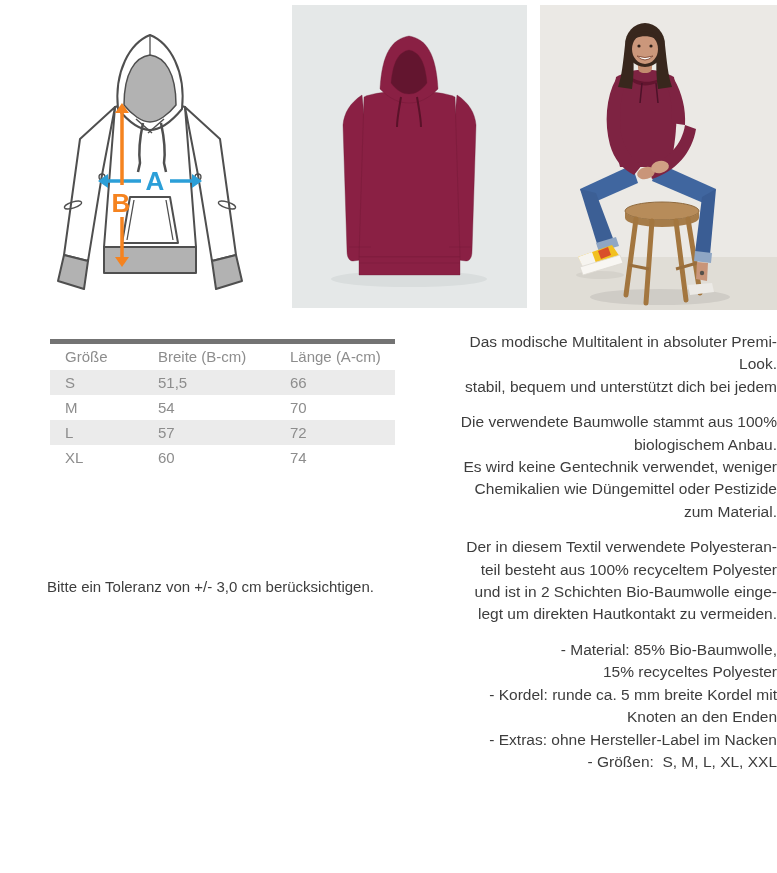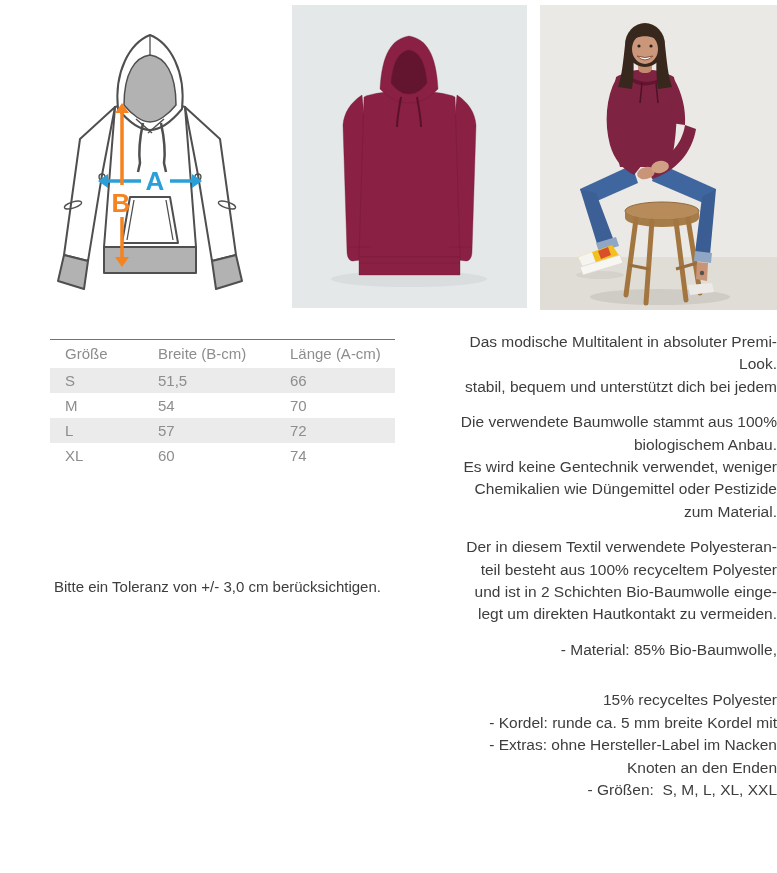--- a/index.html
+++ b/index.html
@@ -11,40 +11,40 @@
   .panel { position:absolute; }
   #panel-sketch  { left:40px;  top:8px;  width:220px; height:292px; }
   #panel-product { left:292px; top:5px;  width:235px; height:303px; }
   #panel-model   { left:540px; top:5px;  width:237px; height:305px; }
   .panel svg { display:block; width:100%; height:100%; }
 
   
   #size-table {
     position:absolute; left:50px; top:339px; width:345px;
     border-collapse:collapse; table-layout:fixed;
-    font-size:15px; color:#8d8d8d; border-top:1px solid #737373;
+    font-size:15px; color:#8d8d8d; border-top:5px solid #737373;
   }
   #size-table th { font-weight:400; text-align:left; height:28px; }
   #size-table td { height:25px; }
   #size-table th:first-child, #size-table td:first-child { padding-left:15px; }
   #size-table tbody tr:nth-child(odd) { background:#ebebeb; }
 
   .tolerance {
-    position:absolute; left:54px; top:578px;
+    position:absolute; left:47px; top:578px;
     font-size:15px; color:#3d3d3d; white-space:pre;
   }
 
   
   .desc {
     position:absolute; left:423px; top:331px; width:354px;
     font-size:15.5px; line-height:22.4px; color:#3d3d3d;text-align:right;
   }
   .desc .para { margin-bottom:13px; }
   .desc .line { white-space:pre; }
-  .indent-a { padding-left:73px;margin-top:28px; }
+  .indent-a { padding-left:73px; }
   .indent-b { padding-left:64px; }
 </style>
 </head>
 <body>
 
 <div class="panel" id="panel-sketch">
   <svg viewBox="0 0 220 290">
     <g stroke="#4f4f4f" stroke-width="2" fill="#ffffff" stroke-linejoin="round">
 
       <path d="M75,98 C95,91 125,91 145,98 L156,238 L64,238 Z"></path>
@@ -239,17 +239,17 @@
   <div class="para">
     <div class="line">Der in diesem Textil verwendete Polyesteran-</div>
     <div class="line">teil besteht aus 100% recyceltem Polyester</div>
     <div class="line">und ist in 2 Schichten Bio-Baumwolle einge-</div>
     <div class="line">legt um direkten Hautkontakt zu vermeiden.</div>
   </div>
   <div class="para">
     <div class="line">- Material: 85% Bio-Baumwolle,</div>
     <div class="line indent-a">15% recyceltes Polyester</div>
     <div class="line">- Kordel: runde ca. 5 mm breite Kordel mit</div>
+    <div class="line indent-b">Knoten an den Enden</div>
     <div class="line">- Extras: ohne Hersteller-Label im Nacken</div>
-    <div class="line indent-b">Knoten an den Enden</div>
     <div class="line">- Größen:  S, M, L, XL, XXL</div>
   </div>
 </div>
 
 </body></html>

